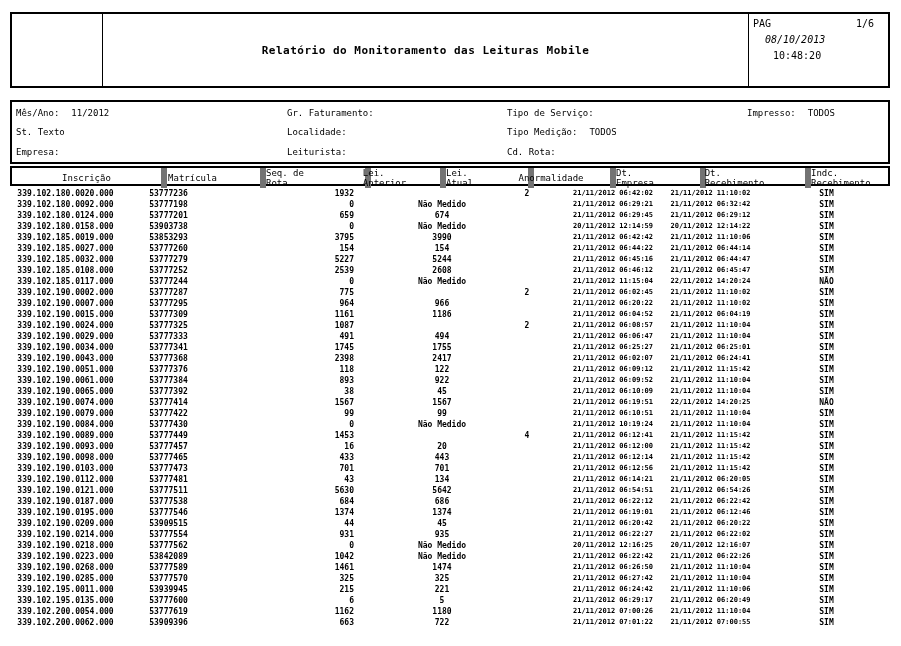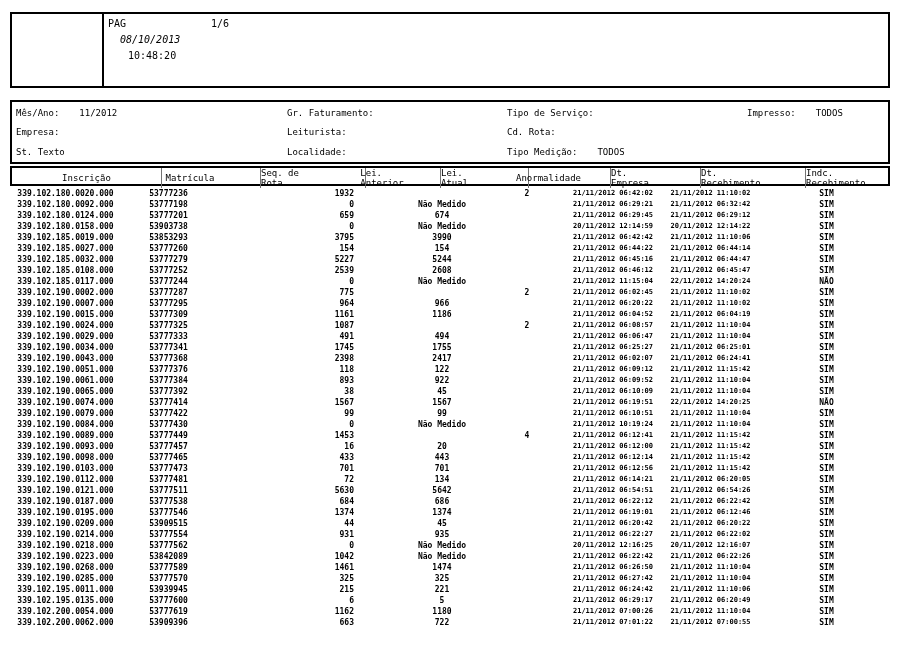--- a/index.html
+++ b/index.html
@@ -27,73 +27,74 @@
   .time-line { padding-left:20px; }
 
   
   #filter-box {
     left:10px; top:100px; width:880px; height:64px;
     border:2px solid #000; font-size:9px;
     padding:1px 0 0 4px;
   }
   .frow { display:grid; grid-template-columns:271px 220px 240px auto;
           height:19.5px; align-items:center; }
-  .fvalue { margin-left:20px; }
+  .fvalue { margin-left:12px; }
 
   
   #table-header {
     left:10px; top:166px; width:880px; height:20px;
     border:2px solid #000; display:grid;
     grid-template-columns:107px 99px 105px 75px 88px 82px 90px 105px auto;
     font-size:9px;
   }
   .hcell { display:flex; align-items:center; justify-content:center; height:100%;margin-left:42px; }
-  .hcell + .hcell { border-left:1px solid #737373; }
+  .hcell + .hcell { border-left:6px solid #737373; }
 
   
   #table-body { left:12px; top:188px; width:878px; font-size:8px; }
   .trow { display:grid; grid-template-columns:107px 99px 105px 75px 88px 82px 90px 105px auto;
           height:11px; line-height:11px; white-space:nowrap;font-weight:bold; }
   .trow div { overflow:visible; }
   .c0,.c1,.c2,.c4,.c5,.c8 { text-align:center; }
   .c3 { text-align:right; padding-right:44px; box-sizing:border-box; }
   .c6,.c7 { text-align:center; font-size:7px; }
 </style>
 </head>
 <body>
 
 <div class="abs" id="header-box">
   <div class="hb-left"></div>
+  <div class="hb-mid">Relatório do Monitoramento das Leituras Mobile</div>
   <div class="hb-right">
     <div class="pag-line">
       <span>PAG</span>
       <span>1/6</span>
     </div>
     <div class="date-line">08/10/2013</div>
     <div class="time-line">10:48:20</div>
   </div>
 </div>
 
 <div class="abs" id="filter-box">
   <div class="frow">
     <div><span>Mês/Ano:</span><span class="fvalue">11/2012</span></div>
     <div><span>Gr. Faturamento:</span><span class="fvalue"></span></div>
     <div><span>Tipo de Serviço:</span><span class="fvalue"></span></div>
     <div><span>Impresso:</span><span class="fvalue">TODOS</span></div>
   </div>
   <div class="frow">
+    <div><span>St. Texto</span><span class="fvalue"></span></div>
+    <div><span>Localidade:</span><span class="fvalue"></span></div>
+    <div><span>Tipo Medição:</span><span class="fvalue">TODOS</span></div>
+    <div></div>
+  </div>
+  <div class="frow">
     <div><span>Empresa:</span><span class="fvalue"></span></div>
     <div><span>Leiturista:</span><span class="fvalue"></span></div>
     <div><span>Cd. Rota:</span><span class="fvalue"></span></div>
-    <div></div>
-  </div>
-  <div class="frow">
-    <div><span>St. Texto</span><span class="fvalue"></span></div>
-    <div><span>Localidade:</span><span class="fvalue"></span></div>
-    <div><span>Tipo Medição:</span><span class="fvalue">TODOS</span></div>
     <div></div>
   </div>
 </div>
 
 <div class="abs" id="table-header">
     <div class="hcell">Inscrição</div>
     <div class="hcell">Matrícula</div>
     <div class="hcell">Seq. de Rota</div>
     <div class="hcell">Lei. Anterior</div>
     <div class="hcell">Lei. Atual</div>
@@ -386,21 +387,21 @@
       <div class="c4">701</div>
       <div class="c5"></div>
       <div class="c6">21/11/2012 06:12:56</div>
       <div class="c7">21/11/2012 11:15:42</div>
       <div class="c8">SIM</div>
     </div>
     <div class="trow">
       <div class="c0">339.102.190.0112.000</div>
       <div class="c1">53777481</div>
       <div class="c2"></div>
-      <div class="c3">72</div>
+      <div class="c3">43</div>
       <div class="c4">134</div>
       <div class="c5"></div>
       <div class="c6">21/11/2012 06:14:21</div>
       <div class="c7">21/11/2012 06:20:05</div>
       <div class="c8">SIM</div>
     </div>
     <div class="trow">
       <div class="c0">339.102.190.0121.000</div>
       <div class="c1">53777511</div>
       <div class="c2"></div>

